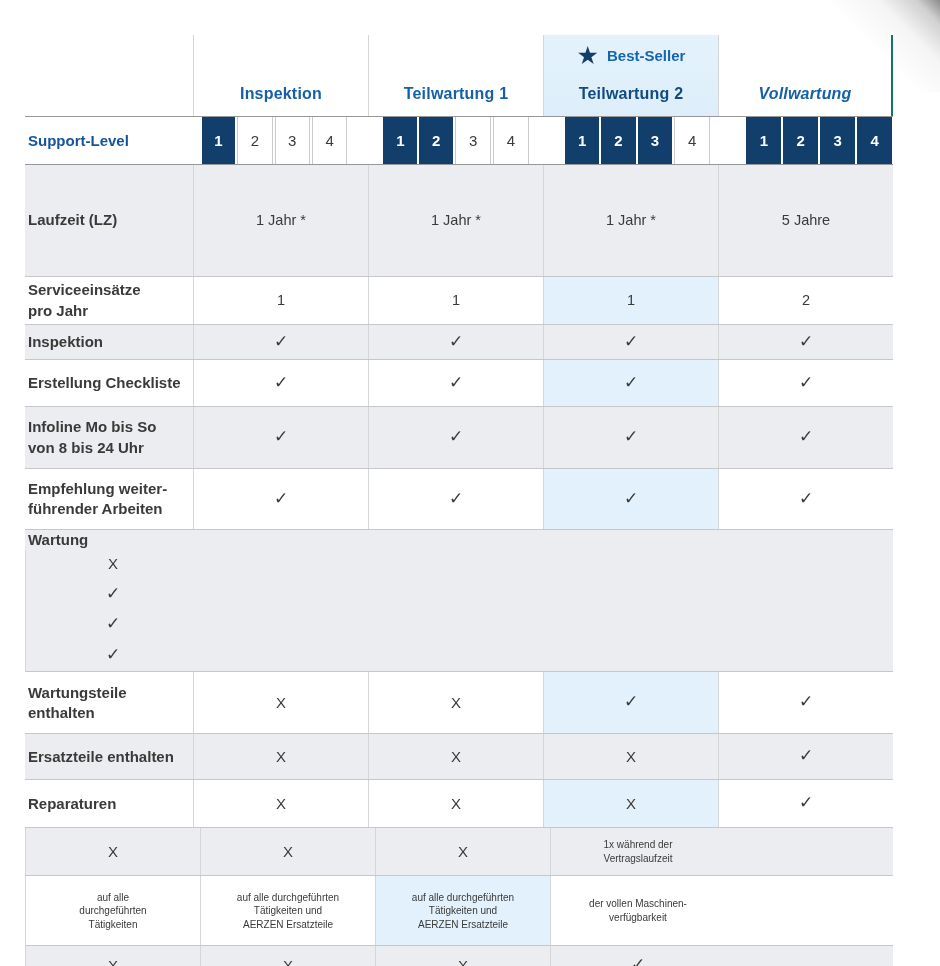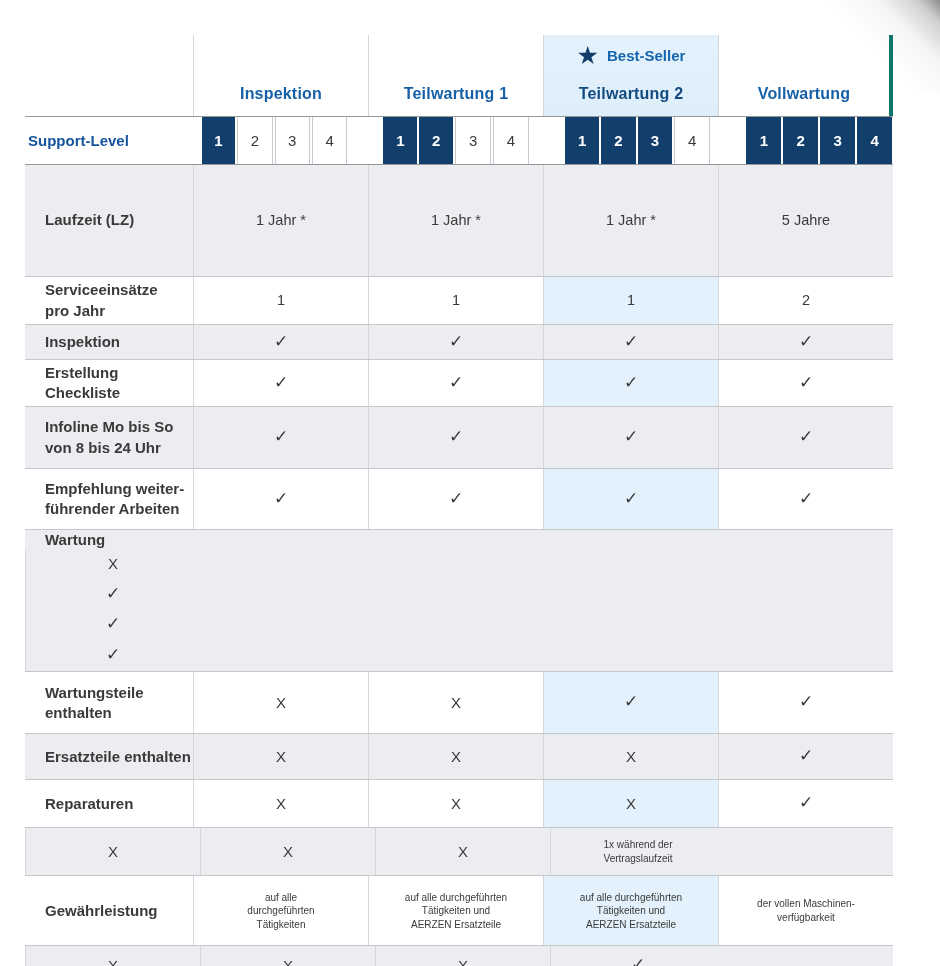--- a/index.html
+++ b/index.html
@@ -28,21 +28,21 @@
 
   
   .hdr-row{ display:flex; height:81px; }
   .hdr-spacer{ width:168px; }
   .hdr-cell{
     width:175px; position:relative;
     border-left:1px solid #d5d6d8;
     display:flex; flex-direction:column; align-items:center; justify-content:flex-end;
     padding-bottom:13px;
   }
-  .hdr-cell:last-child{ border-right:4px solid #0f766e; }
+  .hdr-cell:last-child{ border-right:2px solid #0f766e;font-style:italic; }
   .hdr-cell.hl{ background:linear-gradient(180deg,#e4f2fc 0%,#ddeefa 100%); }
   .hdr-title{ font-size:16px; font-weight:700; color:#1560a6; letter-spacing:.2px; }
   .hdr-cell.hl .hdr-title{ color:#134a80; }
   .badge{ position:absolute; top:9px; left:0; right:0; display:flex; align-items:center; justify-content:center; gap:8px; }
   .badge .star{ color:#123e6b; font-size:25px; line-height:22px; }
   .badge .badge-label{ color:#1565ae; font-size:15px; font-weight:600; }
 
   
   .support-row{
     display:flex; height:49px;
@@ -60,21 +60,21 @@
   .lvl.active{ background:#123e6b; color:#ffffff; font-weight:700; }
   .lvl.inactive{ background:#ffffff; color:#3a3a39; border:1px solid #c9cacd; border-top:none; border-bottom:none; }
   .lvl.inactive + .lvl.inactive{ border-left:1px solid #c9cacd; }
 
   
   .body-row{ display:flex; }
   .body-row + .body-row{ border-top:1px solid #c6c7ca; }
   .body-row.gray{ background:#ebedf1; }
   .row-label{
     width:168px; display:flex; align-items:center;
-    padding-left:20px; font-size:15px; font-weight:700; color:#3a3a39;
+    padding-left:3px; font-size:15px; font-weight:700; color:#3a3a39;
     line-height:1.35; white-space:pre-line;
   }
   .cell{
     width:175px; border-left:1px solid #d5d6d8;
     display:flex; align-items:center; justify-content:center;
     text-align:center; font-size:14.5px; line-height:1.35; white-space:pre-line;
     padding:4px 6px;
   }
   .body-row.white .cell.hl{ background:#e2f1fb; }
   .cell .check{ font-size:17px; color:#3a3a39; }
@@ -229,21 +229,20 @@
           <div class="cell"><span class="check">✓</span></div>
         </div>
         <div class="body-row gray h48">
           <div class="cell"><span class="cross">X</span></div>
           <div class="cell"><span class="cross">X</span></div>
           <div class="cell hl"><span class="cross">X</span></div>
           <div class="cell small">1x während der
 Vertragslaufzeit</div>
         </div>
         <div class="body-row white h70">
-          <div class="row-label">Gewährleistung</div>
           <div class="cell small">auf alle
 durchgeführten
 Tätigkeiten</div>
           <div class="cell small">auf alle durchgeführten
 Tätigkeiten und
 AERZEN Ersatzteile</div>
           <div class="cell hl small">auf alle durchgeführten
 Tätigkeiten und
 AERZEN Ersatzteile</div>
           <div class="cell small">der vollen Maschinen-

